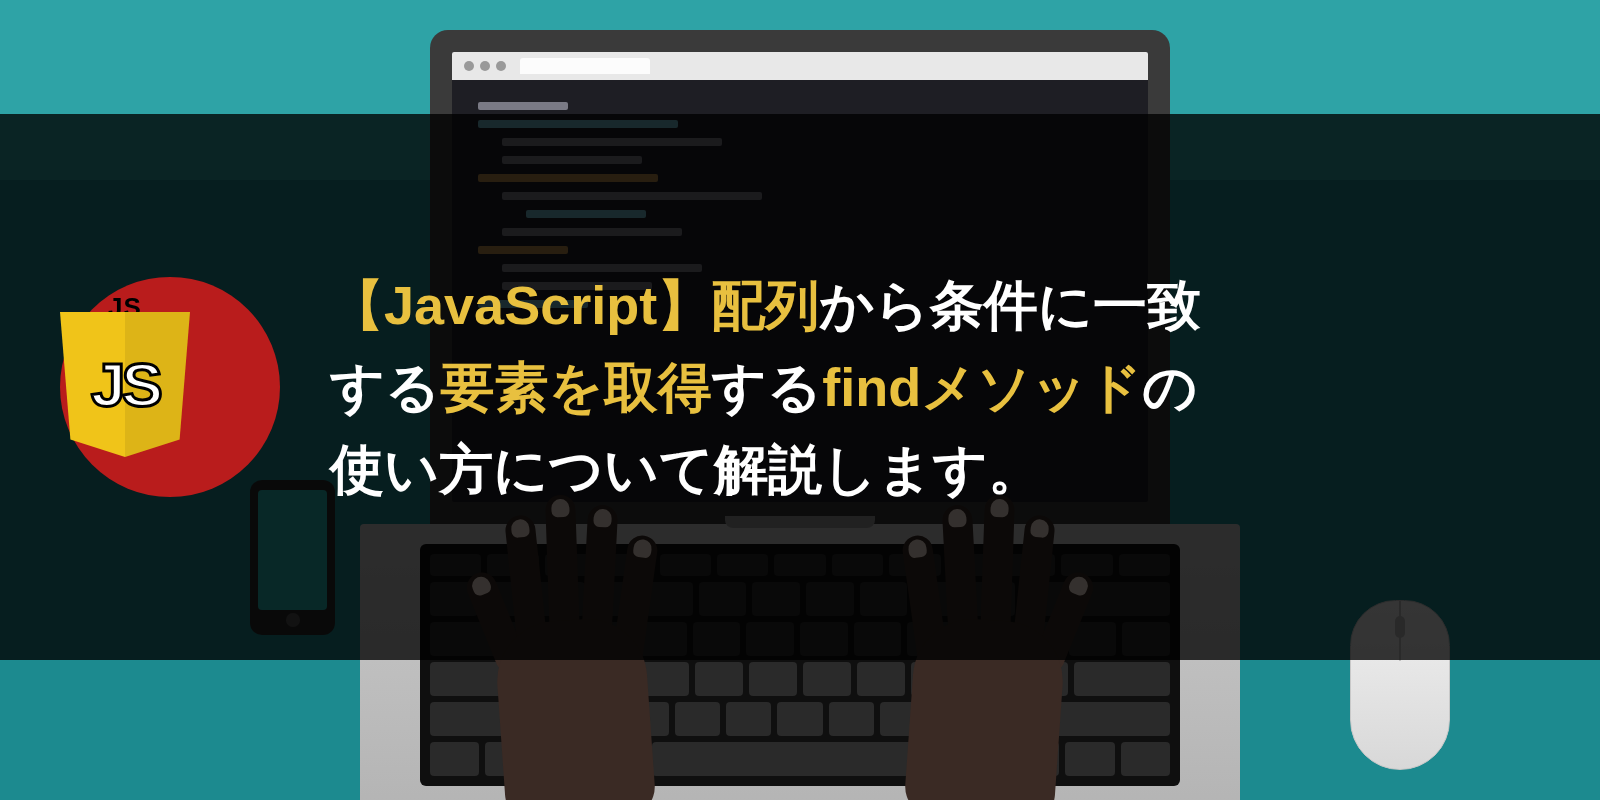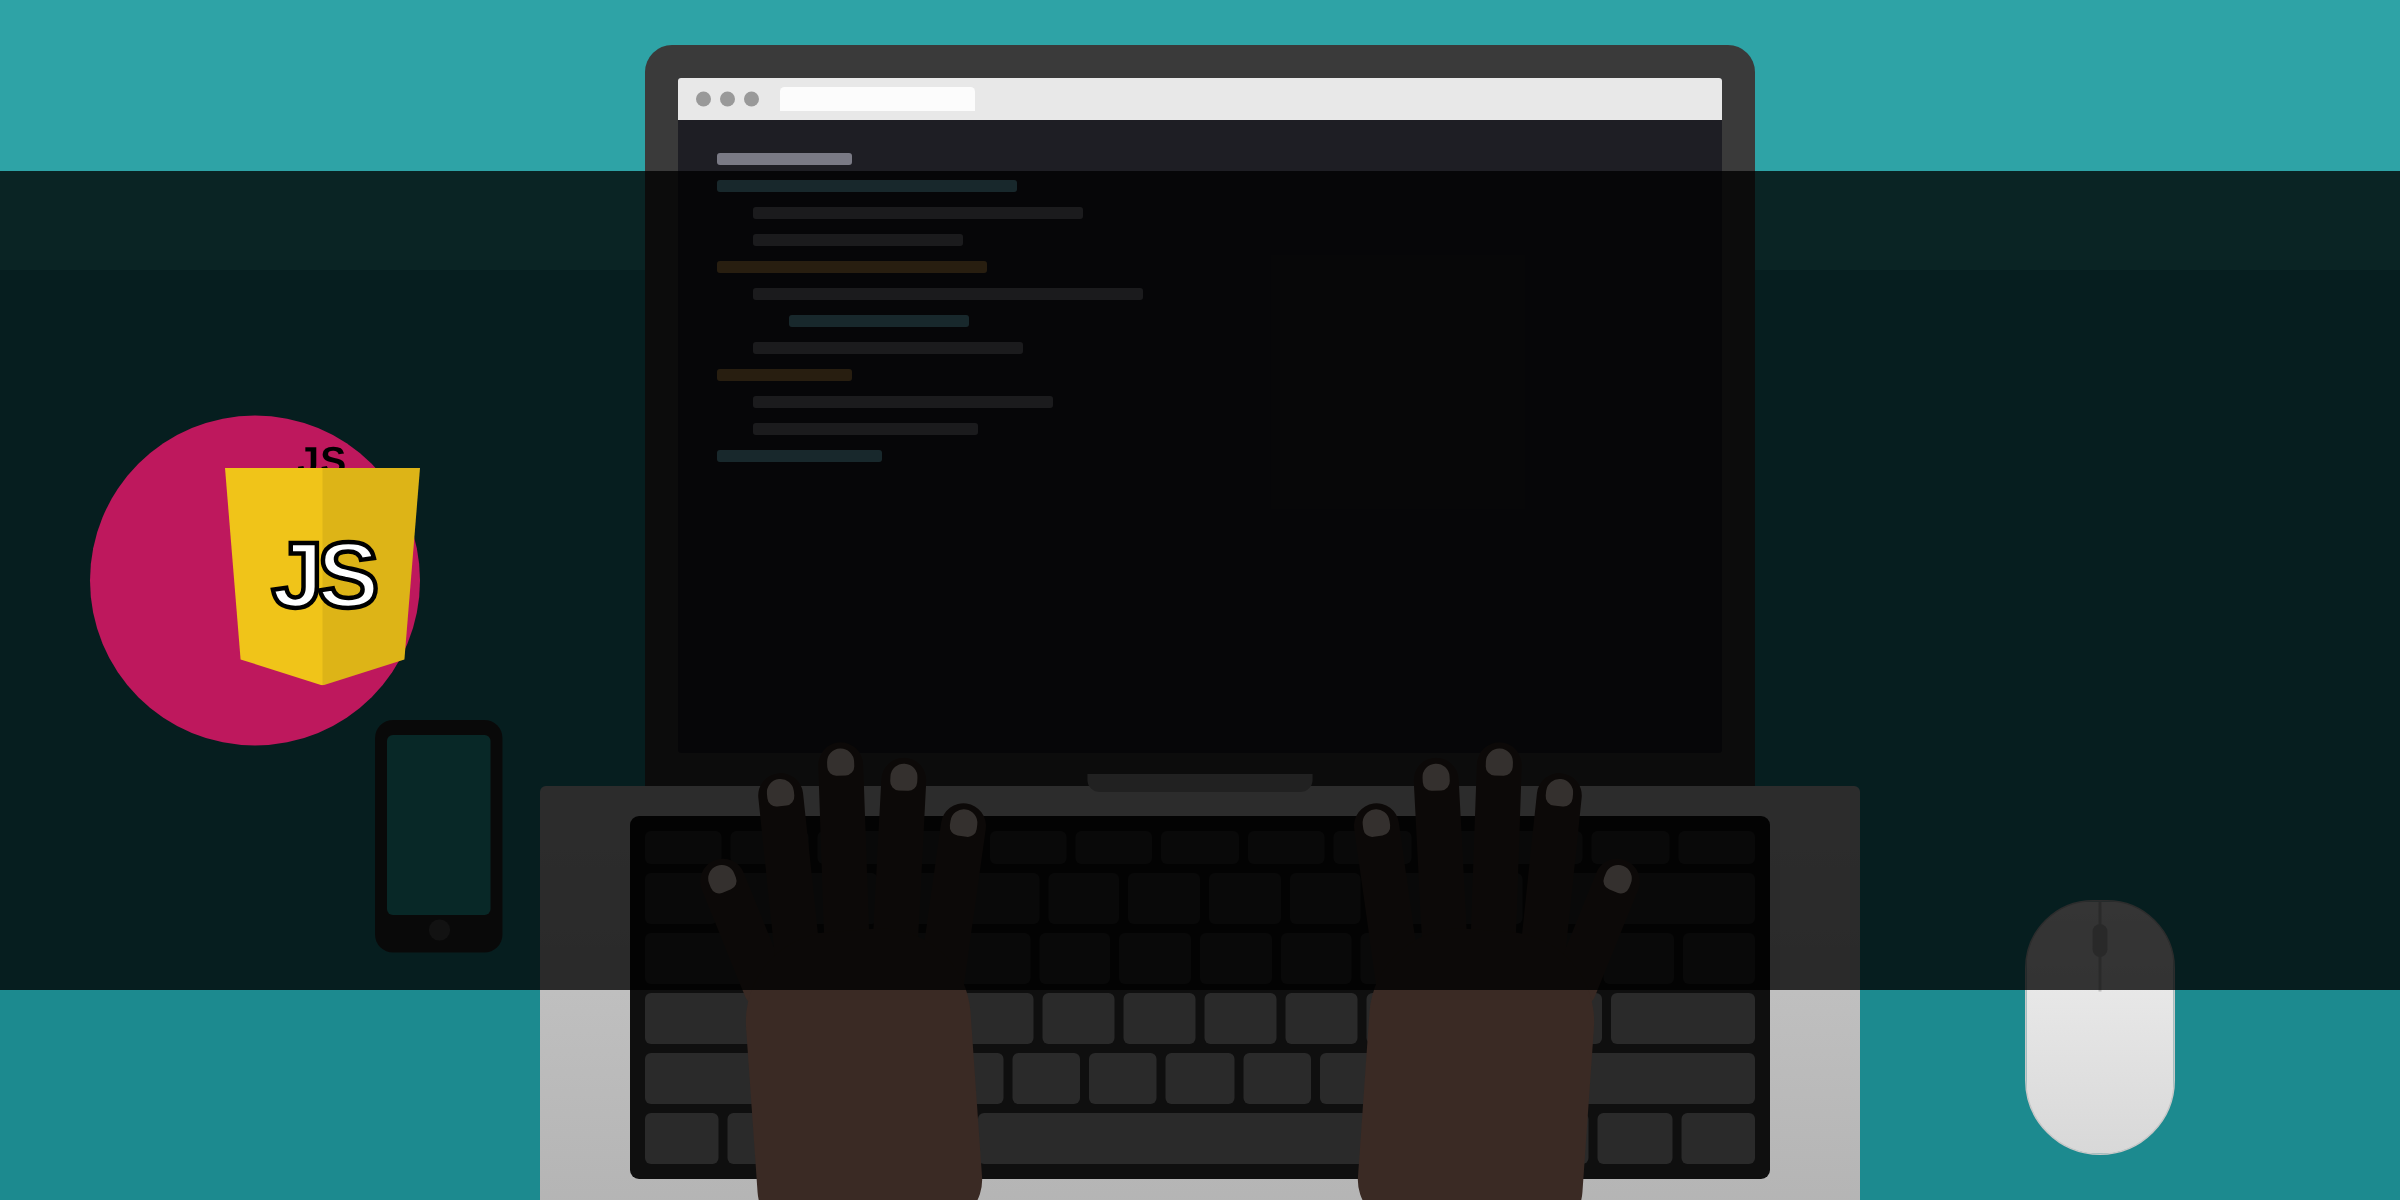--- a/index.html
+++ b/index.html
@@ -205,25 +205,25 @@
   height: 546px;
   background: rgba(0,0,0,0.78);
   display: flex;
   align-items: center;
   padding: 0 60px;
   gap: 50px;
 }
 .badge {
   width: 220px;
   height: 220px;
-  background: #be185d;
+  background: #b91c1c;
   border-radius: 50%;
   display: flex;
   align-items: center;
-  justify-content: flex-end;
+  justify-content: flex-start;
   flex-shrink: 0;
 }
 .shield {
   position: relative;
   width: 130px;
   height: 150px;
 }
 .js-label {
   position: absolute;
   top: -20px; left: 50%;
@@ -437,13 +437,18 @@
 </div>
 
 <div class="overlay">
   <div class="badge">
     <div class="shield">
       <div class="js-label">JS</div>
       <div class="shield-body"></div>
       <div class="js-text">JS</div>
     </div>
   </div>
+  <div class="headline">
+    <span class="hl">【JavaScript】配列</span><span>から条件に一致</span><br>
+    <span>する</span><span class="hl">要素を取得</span><span>する</span><span class="hl">findメソッド</span><span>の</span><br>
+    <span>使い方について解説します。</span>
+  </div>
 </div>
 
 </body></html>

